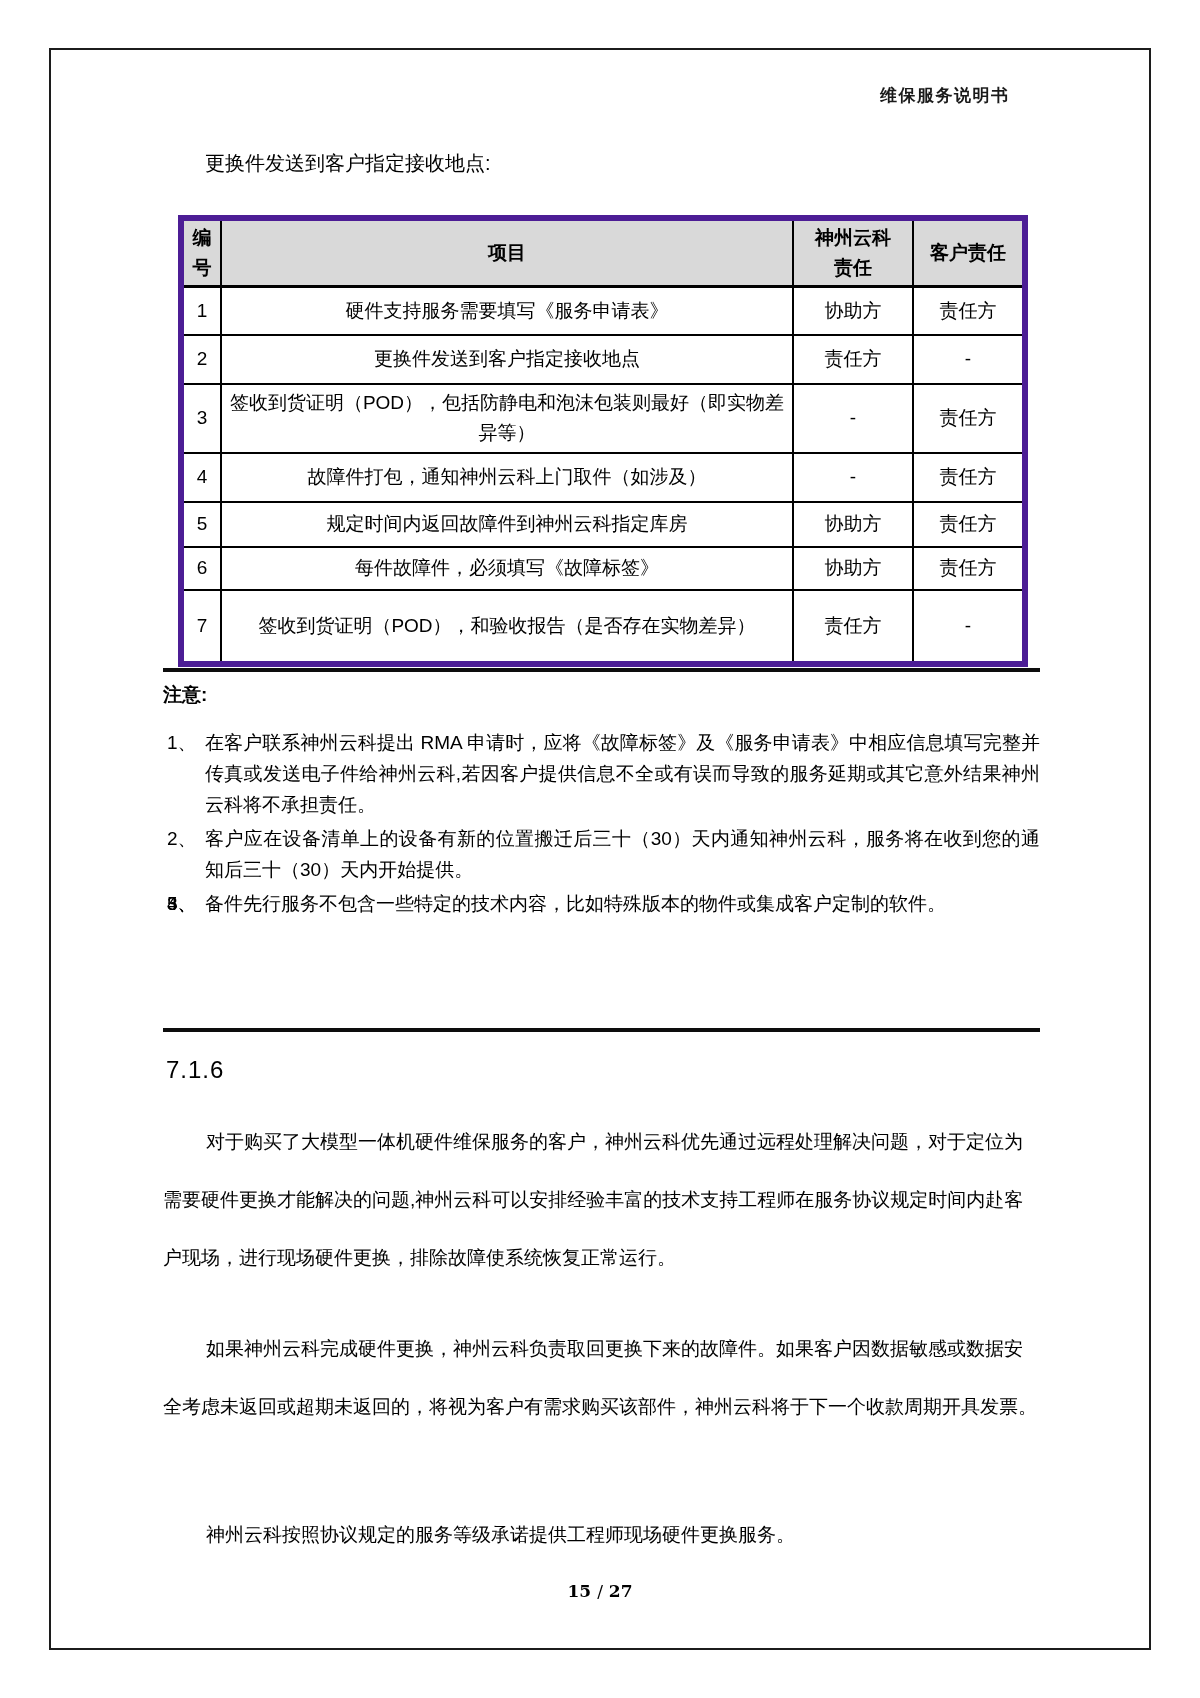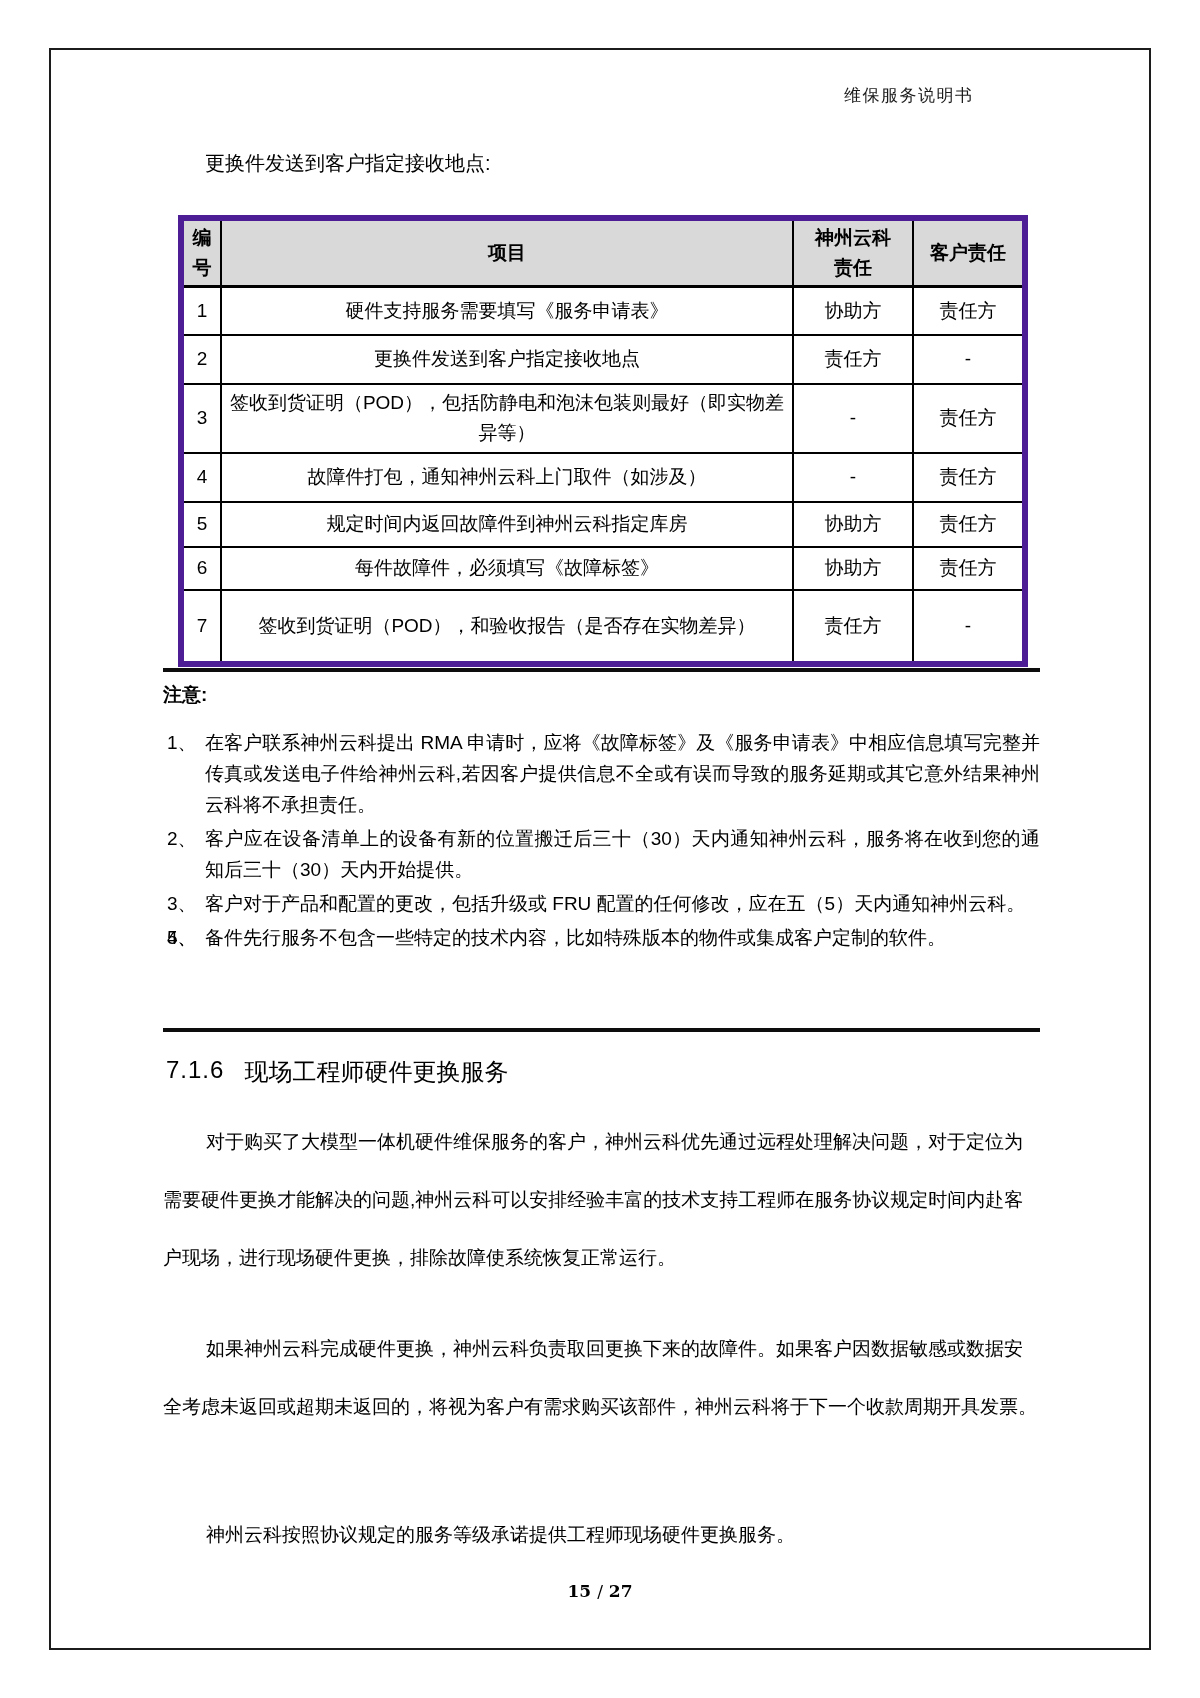--- a/index.html
+++ b/index.html
@@ -5,23 +5,23 @@
   * { margin:0; padding:0; box-sizing:border-box; }
   html,body { background:#ffffff; }
   body { width:1200px; height:1698px; position:relative;
          font-family:"Liberation Sans","DejaVu Sans",sans-serif; color:#000; }
 
   .page { position:absolute; inset:0; width:1200px; height:1698px; background:#fff; }
 
   .frame { position:absolute; left:49px; top:48px; width:1102px; height:1602px;
            border:2px solid #1c1c1c; }
 
-  .doc-header { position:absolute; top:84px; left:844px;
+  .doc-header { position:absolute; top:84px; left:880px;
                 font-family:"DejaVu Serif","Liberation Serif",serif;
-                font-size:17px; letter-spacing:1.5px; color:#1a1a1a; white-space:nowrap; }
+                font-size:17px; letter-spacing:1.5px; color:#1a1a1a; white-space:nowrap;font-weight:bold; }
 
   .intro { position:absolute; top:150px; left:205px; font-size:20px; }
 
   table.resp { position:absolute; top:215px; left:178px; width:844px;
                border-collapse:collapse; table-layout:fixed;
                border:6px solid #4c1d95; }
   table.resp th, table.resp td { border:2px solid #000; font-size:19px;
                text-align:center; vertical-align:middle; padding:2px 4px; }
   table.resp thead th { background:var(--header-bg,#d9d9d9); font-weight:bold;
                line-height:30px; border-bottom:3px solid #000; }
@@ -36,21 +36,21 @@
 
   .notes-title { position:absolute; top:682px; left:163px;
                  font-size:19px; font-weight:bold; }
   .notes-list { position:absolute; top:727px; left:163px; width:877px; }
   .note { position:relative; padding-left:42px; font-size:19px; line-height:31px;
           text-align:justify; }
   .note + .note { margin-top:3px; }
   .note-label { position:absolute; left:4px; top:0; }
 
   .section-heading { position:absolute; top:1056px; left:166px;
-                     font-size:24px; font-weight:normal; display:flex; }
+                     font-size:24px; font-weight:normal; display:flex;align-items:center; }
   .sec-num { margin-right:20px; letter-spacing:1px; }
 
   .para { position:absolute; left:163px; width:877px;
           font-size:19px; line-height:58px; text-indent:43px; text-align:left; }
   .para-1 { top:1113px; }
   .para-2 { top:1320px; }
   .para-3 { top:1506px; }
 
   .doc-footer { position:absolute; top:1581px; left:0; width:1200px; text-align:center;
                 font-family:"DejaVu Serif","Liberation Serif",serif; font-size:17px; }
@@ -140,36 +140,34 @@
     <div class="note">
       <span class="note-label">1、</span>
       <span>在客户联系神州云科提出 RMA 申请时，应将《故障标签》及《服务申请表》中相应信息填写完整并传真或发送电子件给神州云科,若因客户提供信息不全或有误而导致的服务延期或其它意外结果神州云科将不承担责任。</span>
     </div>
     <div class="note">
       <span class="note-label">2、</span>
       <span>客户应在设备清单上的设备有新的位置搬迁后三十（30）天内通知神州云科，服务将在收到您的通知后三十（30）天内开始提供。</span>
     </div>
     <div class="note">
       <span class="note-label">3、</span>
-      <span>客户对于产品和配置的更改，包括升级或 FRU 配置的任何修改，应在五（5）天内通知神州云科。</span>
     </div>
     <div class="note">
       <span class="note-label">4、</span>
     </div>
     <div class="note">
       <span class="note-label">5、</span>
       <span>备件先行服务不包含一些特定的技术内容，比如特殊版本的物件或集成客户定制的软件。</span>
     </div>
   </div>
 
   <div class="rule rule-2"></div>
 
   <h2 class="section-heading">
     <span class="sec-num">7.1.6</span>
-    <span>现场工程师硬件更换服务</span>
   </h2>
 
   <p class="para para-1">对于购买了大模型一体机硬件维保服务的客户，神州云科优先通过远程处理解决问题，对于定位为需要硬件更换才能解决的问题,神州云科可以安排经验丰富的技术支持工程师在服务协议规定时间内赴客户现场，进行现场硬件更换，排除故障使系统恢复正常运行。</p>
   <p class="para para-2">如果神州云科完成硬件更换，神州云科负责取回更换下来的故障件。如果客户因数据敏感或数据安全考虑未返回或超期未返回的，将视为客户有需求购买该部件，神州云科将于下一个收款周期开具发票。</p>
   <p class="para para-3">神州云科按照协议规定的服务等级承诺提供工程师现场硬件更换服务。</p>
 
   <div class="doc-footer">
     <span class="pg">15</span><span class="sep">/</span><span class="pg">27</span>
   </div>
 

